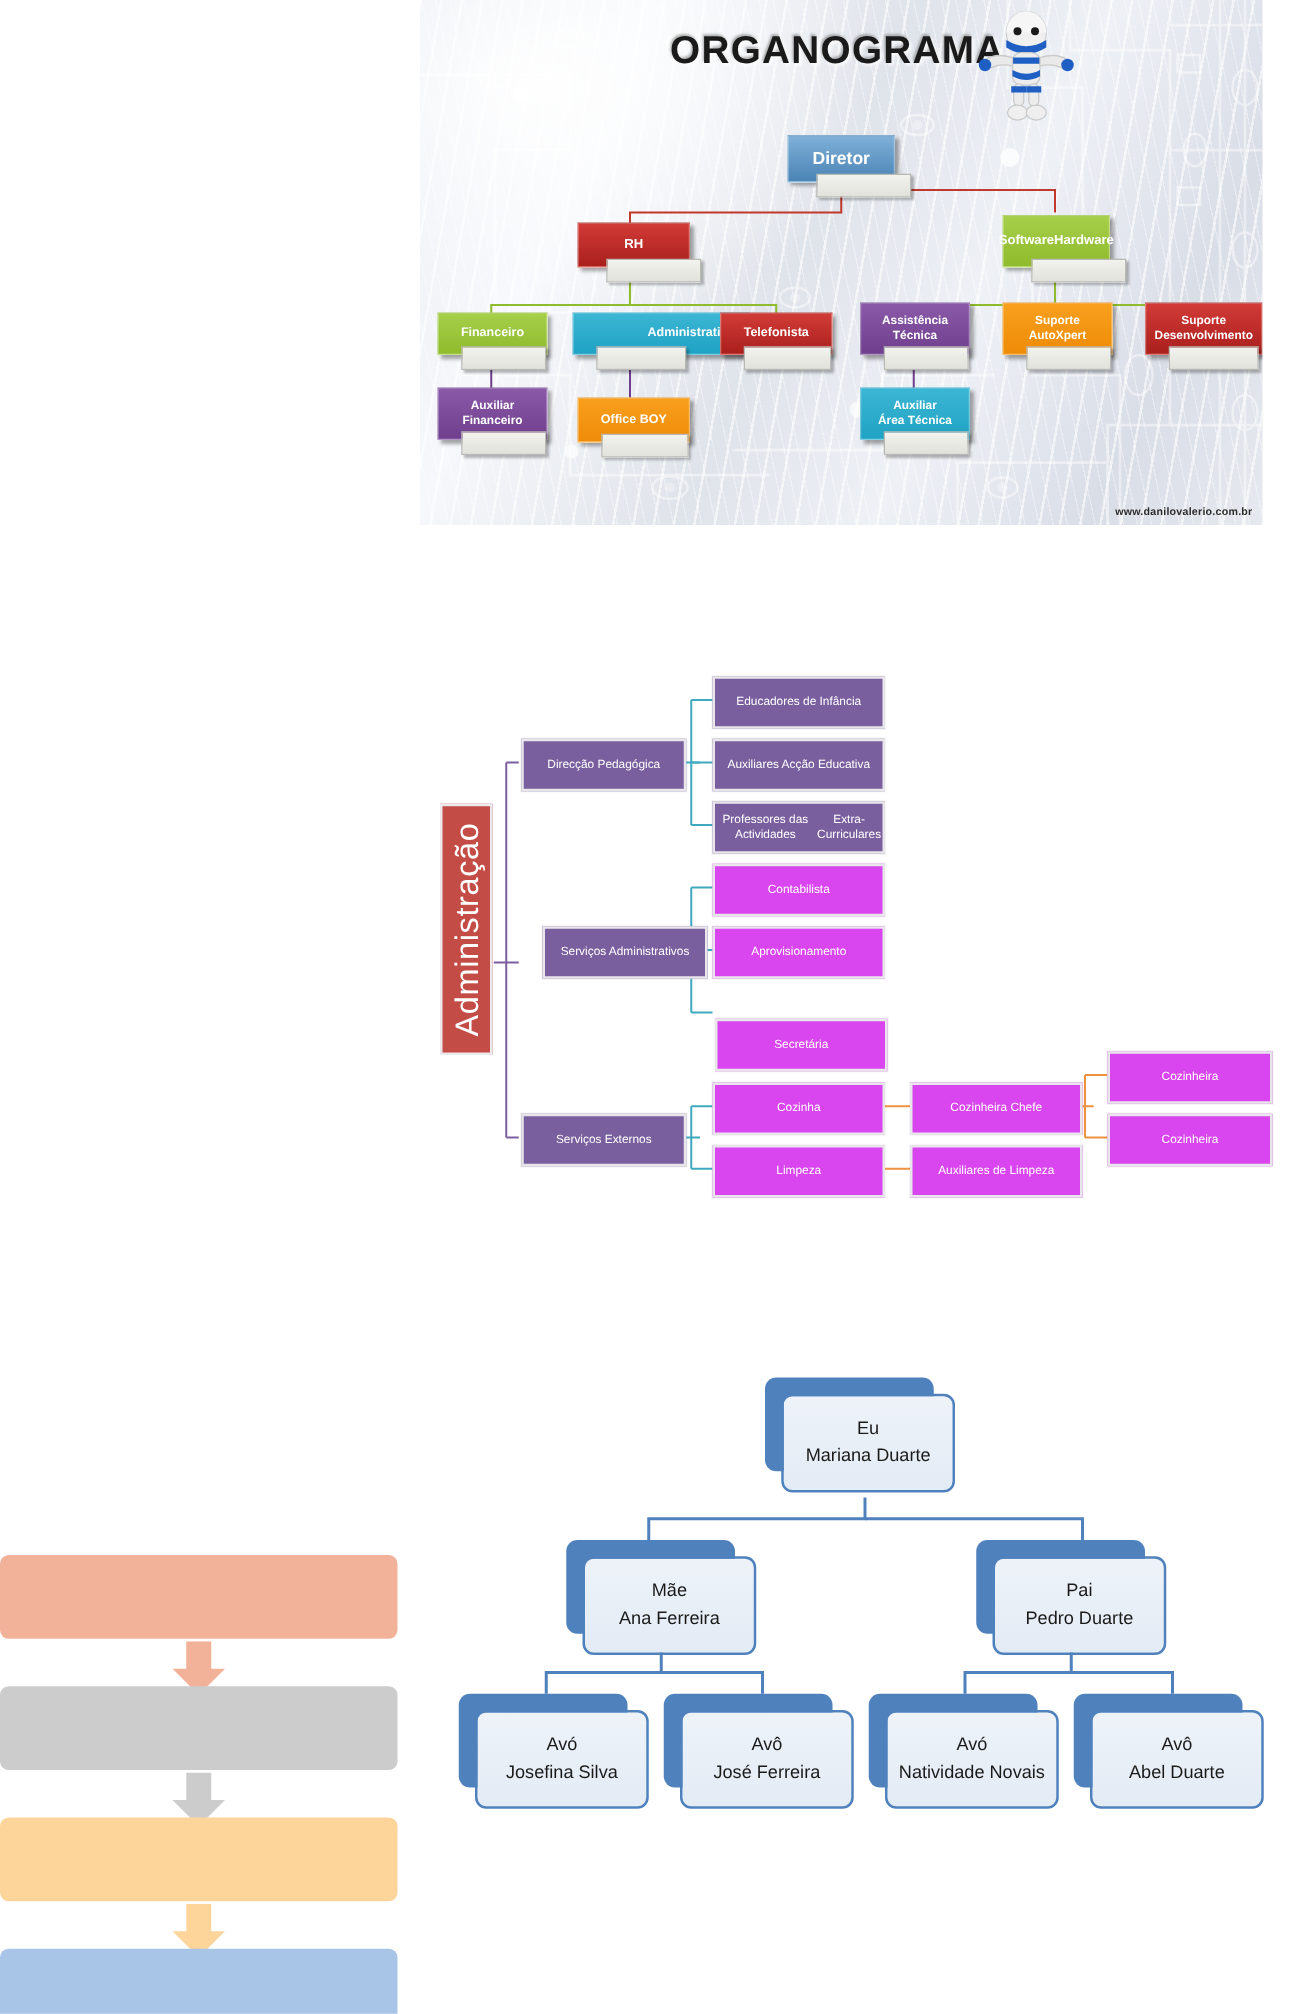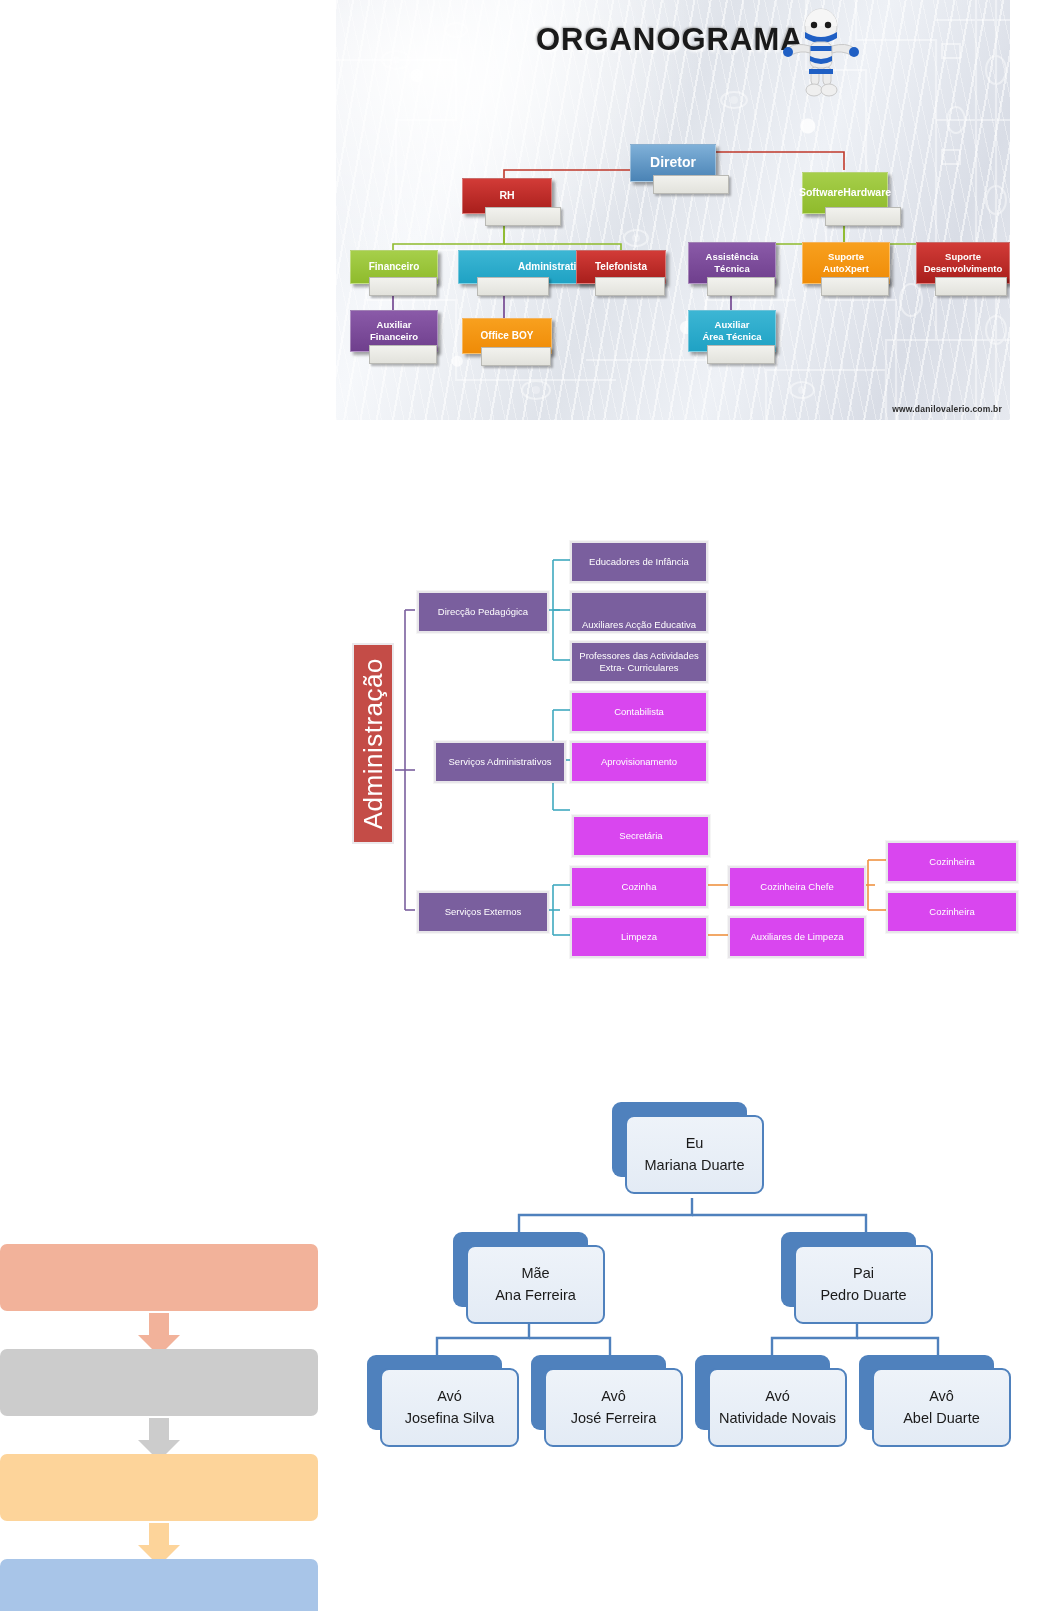--- a/index.html
+++ b/index.html
@@ -151,21 +151,21 @@
     </g>
     <g stroke="#6f3f8d" stroke-width="1.6" fill="none">
         <path d="M57 296 v22"></path>
         <path d="M395 296 v22"></path>
       </g>
     <g stroke="#6f3f8d" stroke-width="1.6" fill="none">
         <path d="M168 296 v22"></path>
       </g>
   </svg>
 
-  <div class="b3 c-blue" style="left:294px;top:108px;width:84px;height:36px;font-size:14px;margin-top:36px;">
+  <div class="b3 c-blue" style="left:294px;top:108px;width:84px;height:36px;font-size:14px;">
     <span>Diretor</span>
       <i class="tail"></i>
   </div>
 
   <div class="b3 c-red" style="left:126px;top:178px;width:88px;height:34px;font-size:10.5px;">
     <span>RH</span>
       <i class="tail"></i>
   </div>
   <div class="b3 c-green" style="left:466px;top:172px;width:84px;height:40px;font-size:10.5px;flex-direction:row;">
     <span>Software</span>
@@ -264,24 +264,24 @@
   <div class="n2 purple" style="left:434px;top:301px;width:128px;height:38px;">
       <span>Serviços Administrativos</span>
     </div>
   <div class="n2 purple" style="left:417px;top:451px;width:128px;height:38px;">
       <span>Serviços Externos</span>
     </div>
 
   <div class="n2 purple" style="left:570px;top:101px;width:134px;height:38px;">
       <span>Educadores de Infância</span>
     </div>
-  <div class="n2 purple" style="left:570px;top:151px;width:134px;height:38px;align-items:flex-end;">
+  <div class="n2 purple" style="left:570px;top:151px;width:134px;height:38px;">
       <span>Auxiliares Acção Educativa</span>
     </div>
-  <div class="n2 purple" style="left:570px;top:201px;width:134px;height:38px;flex-direction:column;">
+  <div class="n2 purple" style="left:570px;top:201px;width:134px;height:38px;flex-direction:row;">
     <span>Professores das Actividades</span>
     <span>Extra- Curriculares</span>
   </div>
 
   <div class="n2 teal" style="left:570px;top:251px;width:134px;height:38px;">
       <span>Contabilista</span>
     </div>
   <div class="n2 teal" style="left:570px;top:301px;width:134px;height:38px;">
       <span>Aprovisionamento</span>
     </div>

